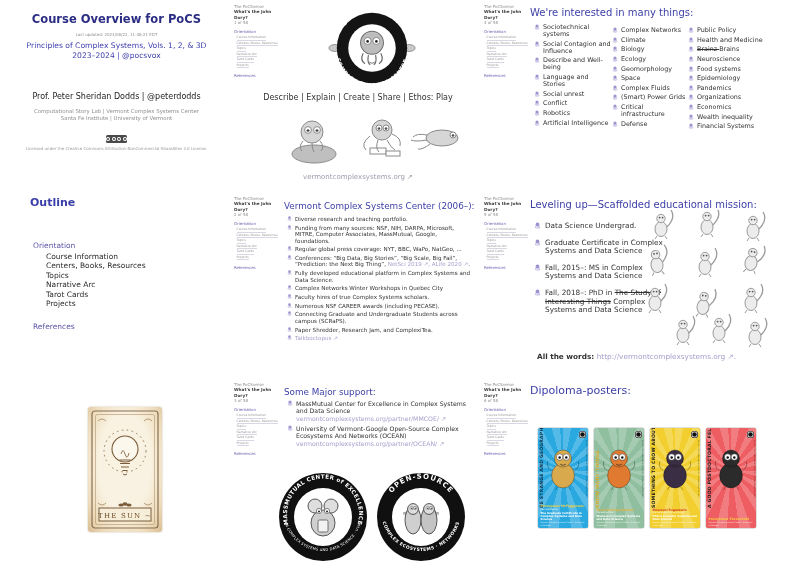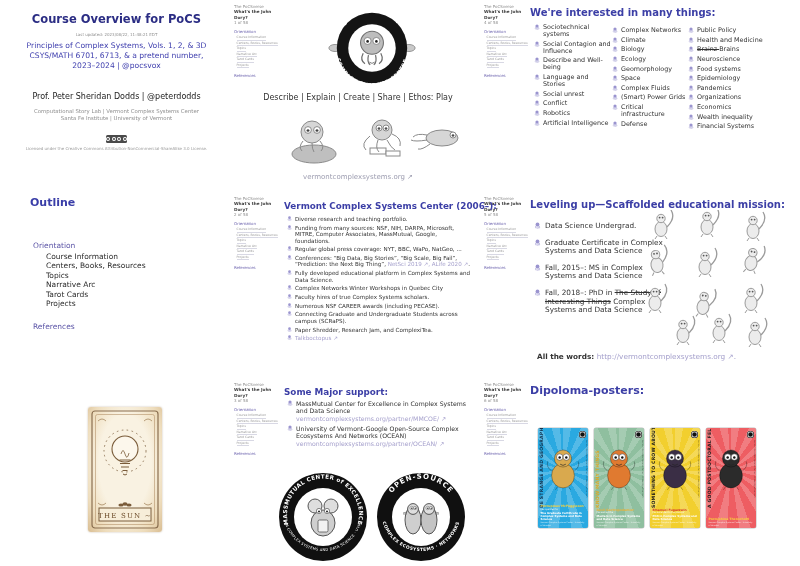--- a/index.html
+++ b/index.html
@@ -10,21 +10,21 @@
   
   .sidebar{width:48px;line-height:1.3;}
   .sb-brand{font-size:4px;color:#8c8c8c;}
   .sb-deck{font-size:4.2px;color:#3a3a3a;font-weight:bold;}
   .sb-page{font-size:4px;color:#8c8c8c;margin-bottom:4px;}
   .sb-nav-title{font-size:3.9px;color:#6a61ad;margin-bottom:1px;}
   .sb-item{font-size:3.1px;color:#9a9a9a;margin-left:2.5px;line-height:1.45;border-bottom:0.3px solid #d8d8e4;display:table;}
   .sb-refs{font-size:3.9px;color:#6a61ad;margin-top:5px;}
 
   
-  .slide-title{font-weight:bold;color:#3c3fa6;}
+  .slide-title{font-weight:normal;color:#3c3fa6;}
   .brow{display:flex;align-items:flex-start;}
   .octo{flex:none;}
   .btxt{color:#333;}
   .strike{text-decoration:line-through;}
   .lnk{color:#a5a0cc;}
   .lnk-block{display:block;color:#a5a0cc;}
   .sa-title{top:12px;width:233px;font-size:11.5px;font-weight:bold;color:#2b2d84;}
   .sa-updated{top:32px;width:233px;font-size:4px;color:#8f8f8f;}
   .sa-sub{top:41px;width:233px;font-size:7.6px;color:#3f3fae;line-height:1.3;}
   .sa-prof{top:92px;width:233px;font-size:8px;color:#1c1c1c;}
@@ -95,21 +95,20 @@
 </head>
 <body>
 
 <div id="canvas">
 
   <div class="abs sa-title" style="text-align:center">Course Overview for PoCS</div>
   <div class="abs sa-updated" style="text-align:center">Last updated: 2023/08/22, 11:48:21 EDT</div>
   <div class="abs sa-sub" style="text-align:center">
     <div>
         <div>Principles of Complex Systems, Vols. 1, 2, &amp; 3D</div>
-        <div>CSYS/MATH 6701, 6713, &amp; a pretend number,</div>
         <div>2023–2024 | @pocsvox</div>
       </div>
   </div>
   <div class="abs sa-prof" style="text-align:center">Prof. Peter Sheridan Dodds | @peterdodds</div>
   <div class="abs sa-affil" style="text-align:center">
     <div>
         <div>Computational Story Lab | Vermont Complex Systems Center</div>
         <div>Santa Fe Institute | University of Vermont</div>
       </div>
   </div>

